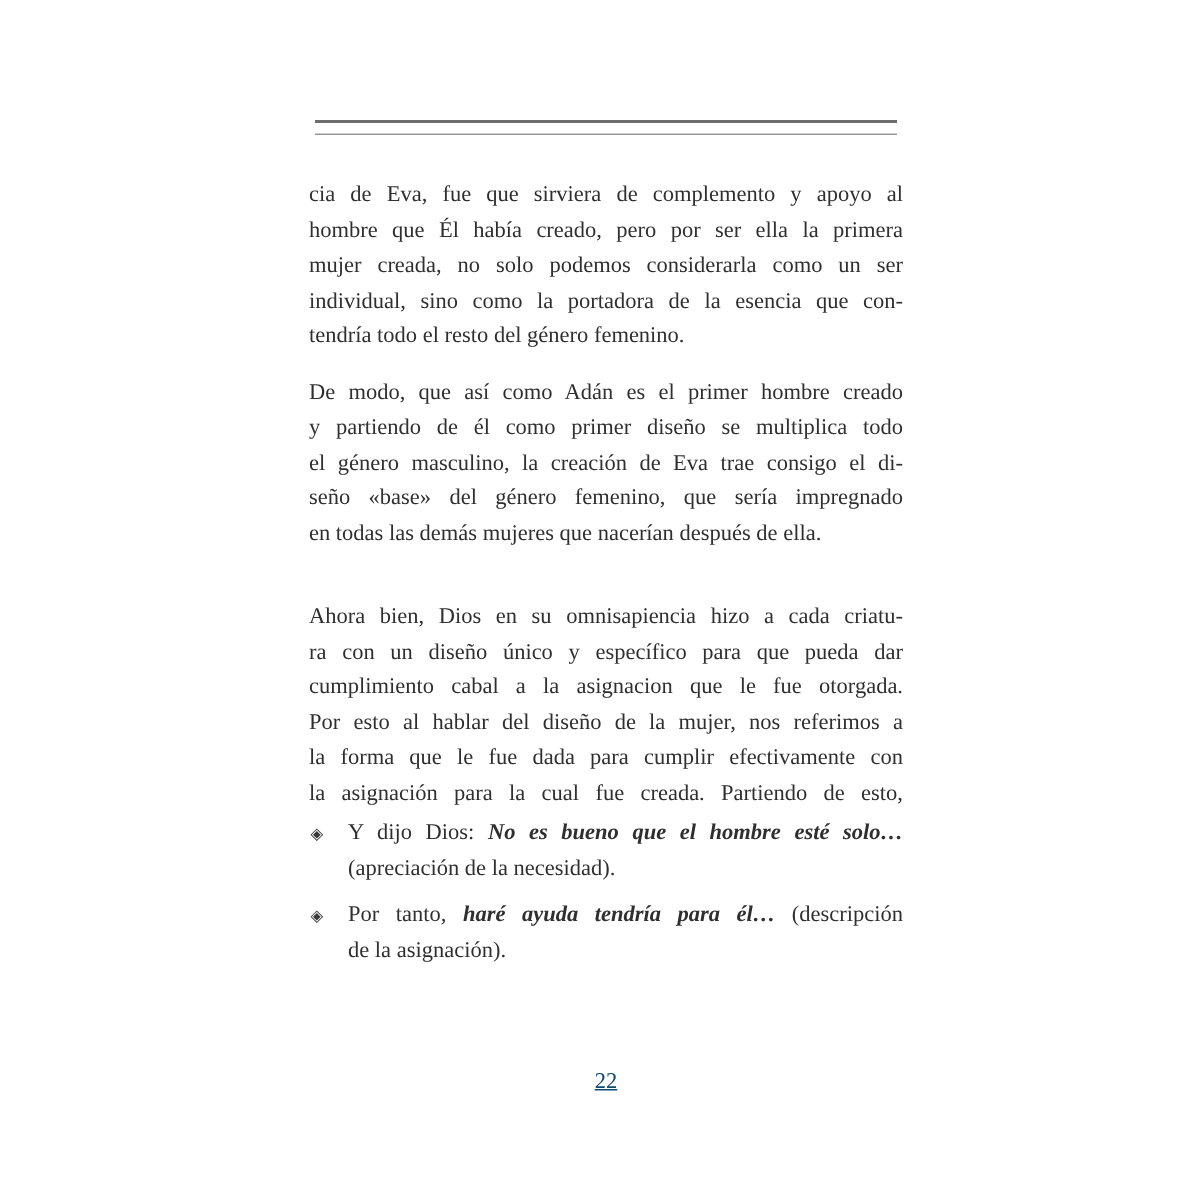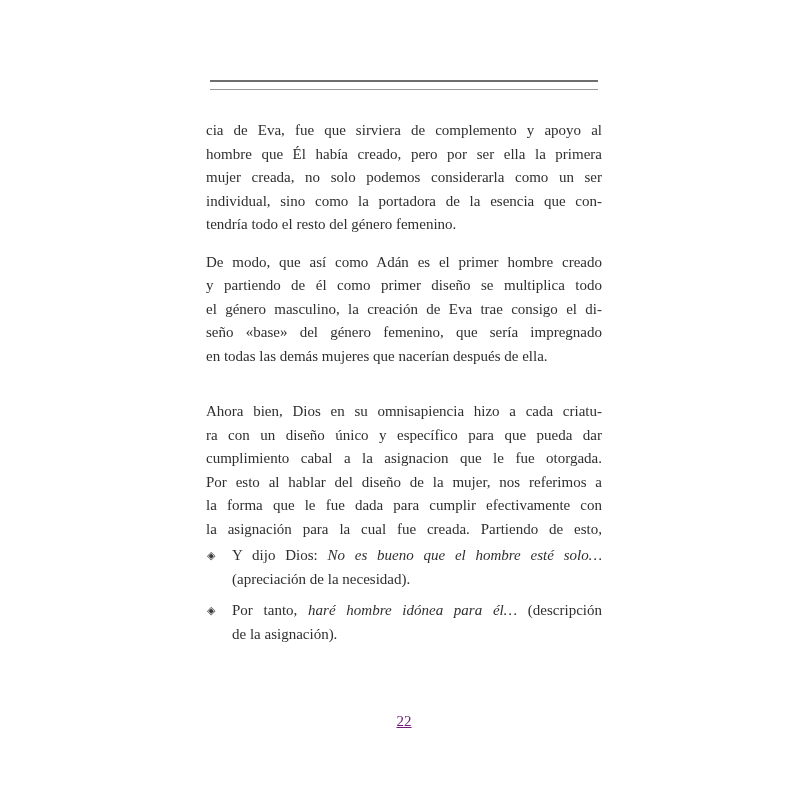--- a/index.html
+++ b/index.html
@@ -63,28 +63,28 @@
   .marker {
     position: absolute;
     left: 1px; top: 0;
     width: 16px;
     line-height: 23.5px;
     font-size: 11px;
     color: #3a3a3a;
     font-family: "DejaVu Sans", sans-serif;
   }
   .it { }
-  .bi { font-style: italic; font-weight: normal; }
+  .bi { font-style: italic; font-weight: bold; }
   .rm { font-style: normal; font-weight: normal; }
   .page-number {
     position: absolute;
     top: 713px; left: 206px; width: 396px;
     text-align: center;
     font-size: 15px;
-    color: #701a75;
+    color: #0c4a6e;
     text-decoration: underline;
   }
 </style>
 </head>
 <body>
 
 <div class="page">
 
   <div class="rule-thick"></div>
   <div class="rule-thin"></div>
@@ -117,21 +117,21 @@
     </div>
 
     <div class="bullet bullet-1">
       <span class="marker">◈</span>
       <div class="line"><span class="it">Y dijo Dios: </span><span class="bi">No es bueno que el hombre esté solo…</span><span class="rm"></span></div>
       <div class="line last">(apreciación de la necesidad).</div>
     </div>
 
     <div class="bullet bullet-2">
       <span class="marker">◈</span>
-      <div class="line"><span class="it">Por tanto, </span><span class="bi">haré hombre idónea para él… </span><span class="rm">(descripción</span></div>
+      <div class="line"><span class="it">Por tanto, </span><span class="bi">haré ayuda tendría para él… </span><span class="rm">(descripción</span></div>
       <div class="line last">de la asignación).</div>
     </div>
 
   </div>
 
   <div class="page-number">22</div>
 
 </div>
 
 </body></html>

